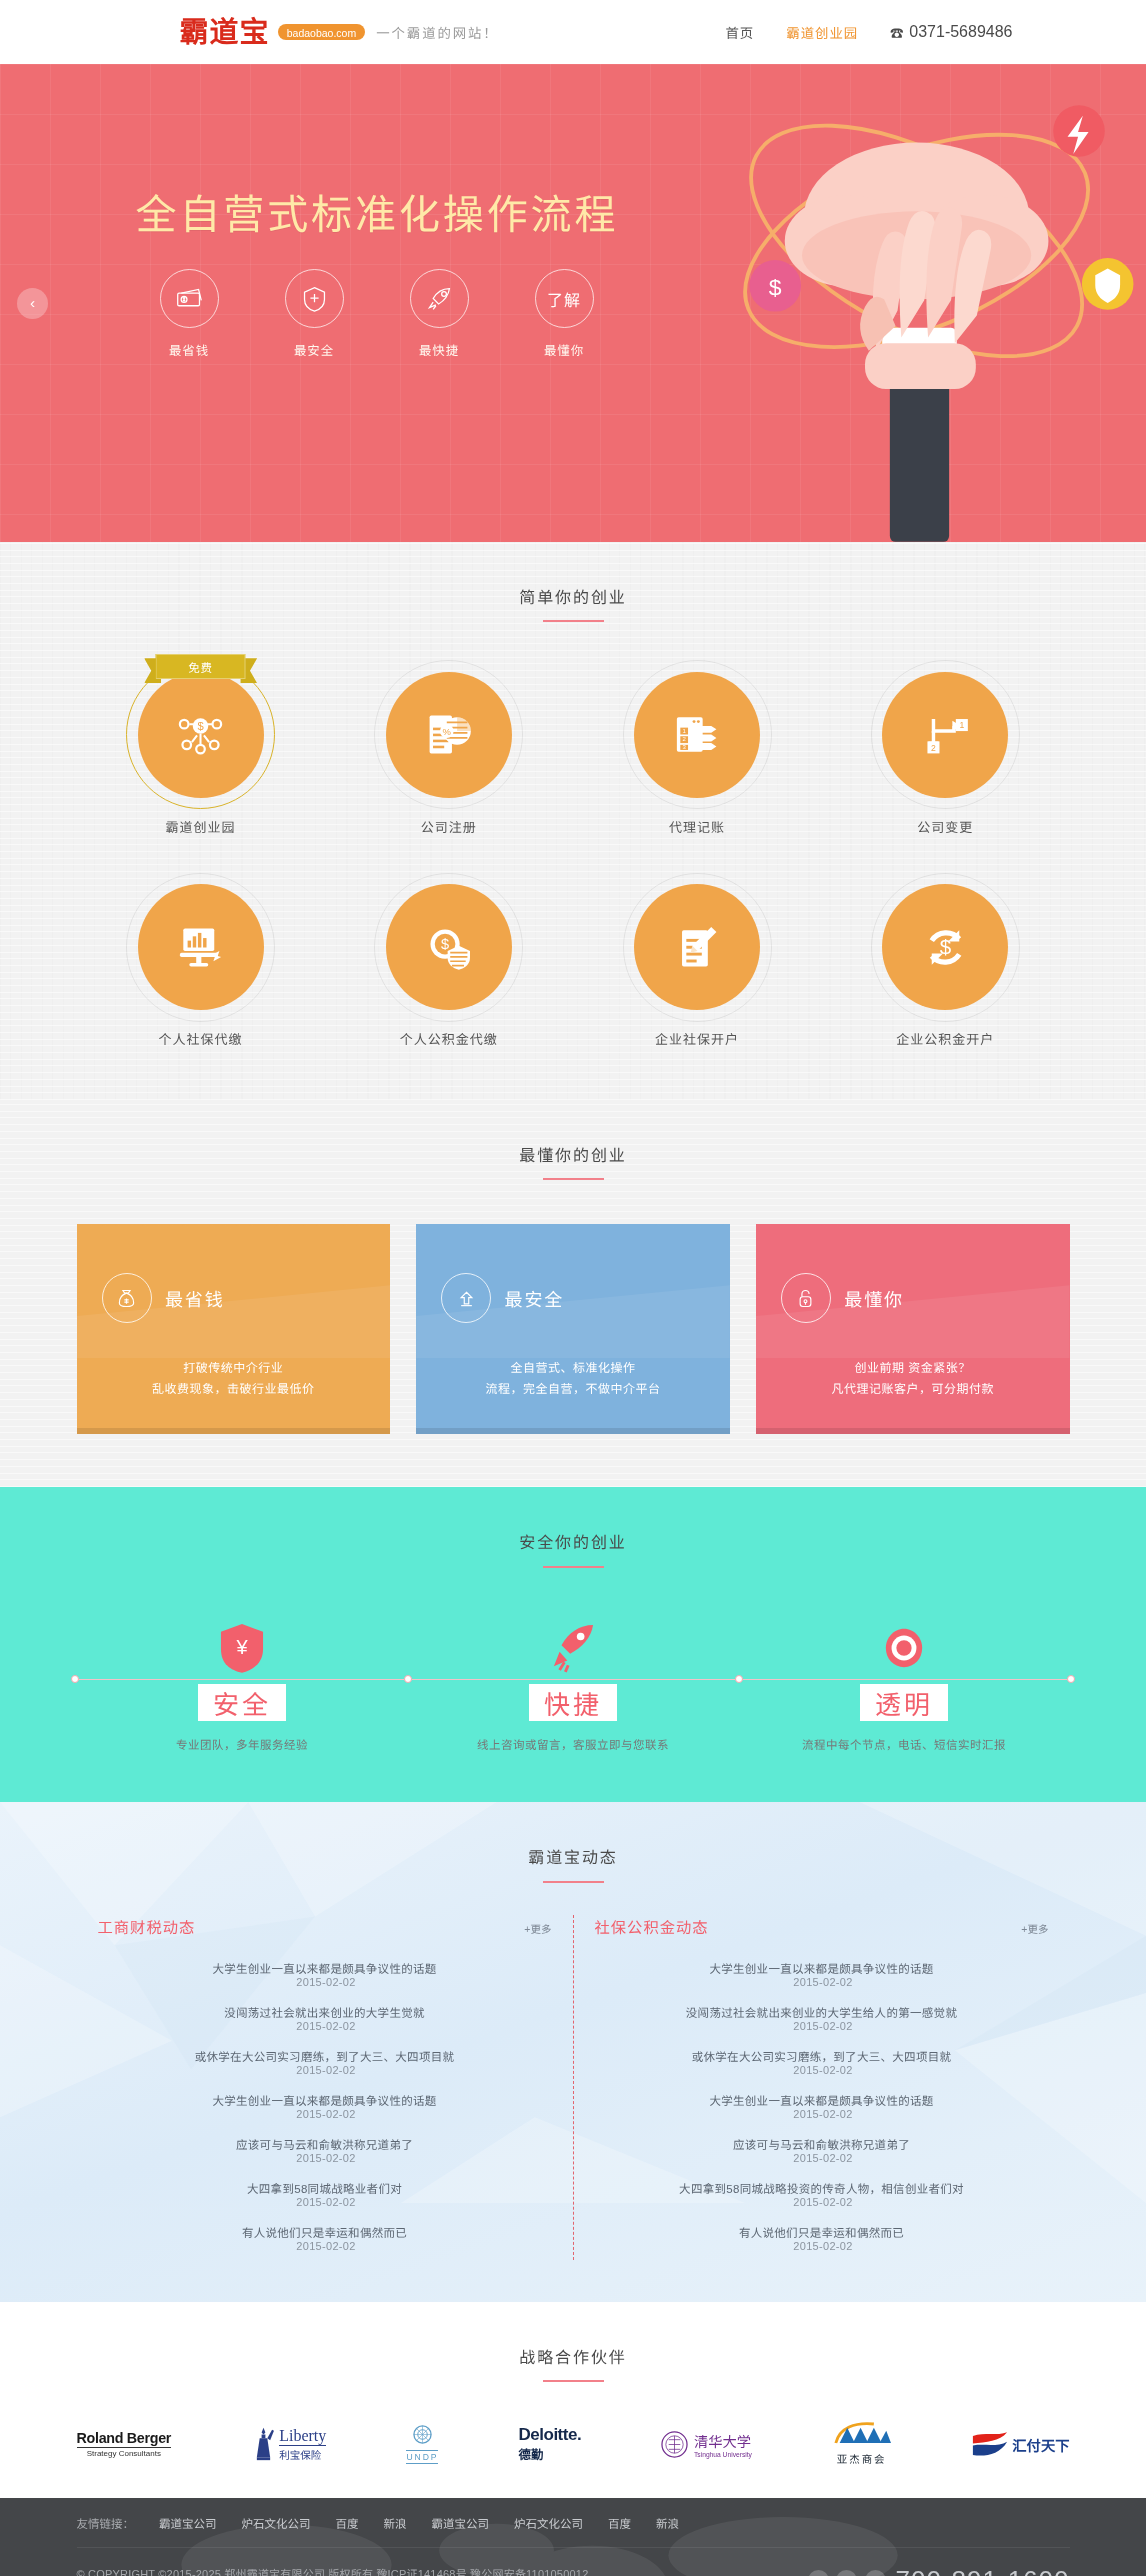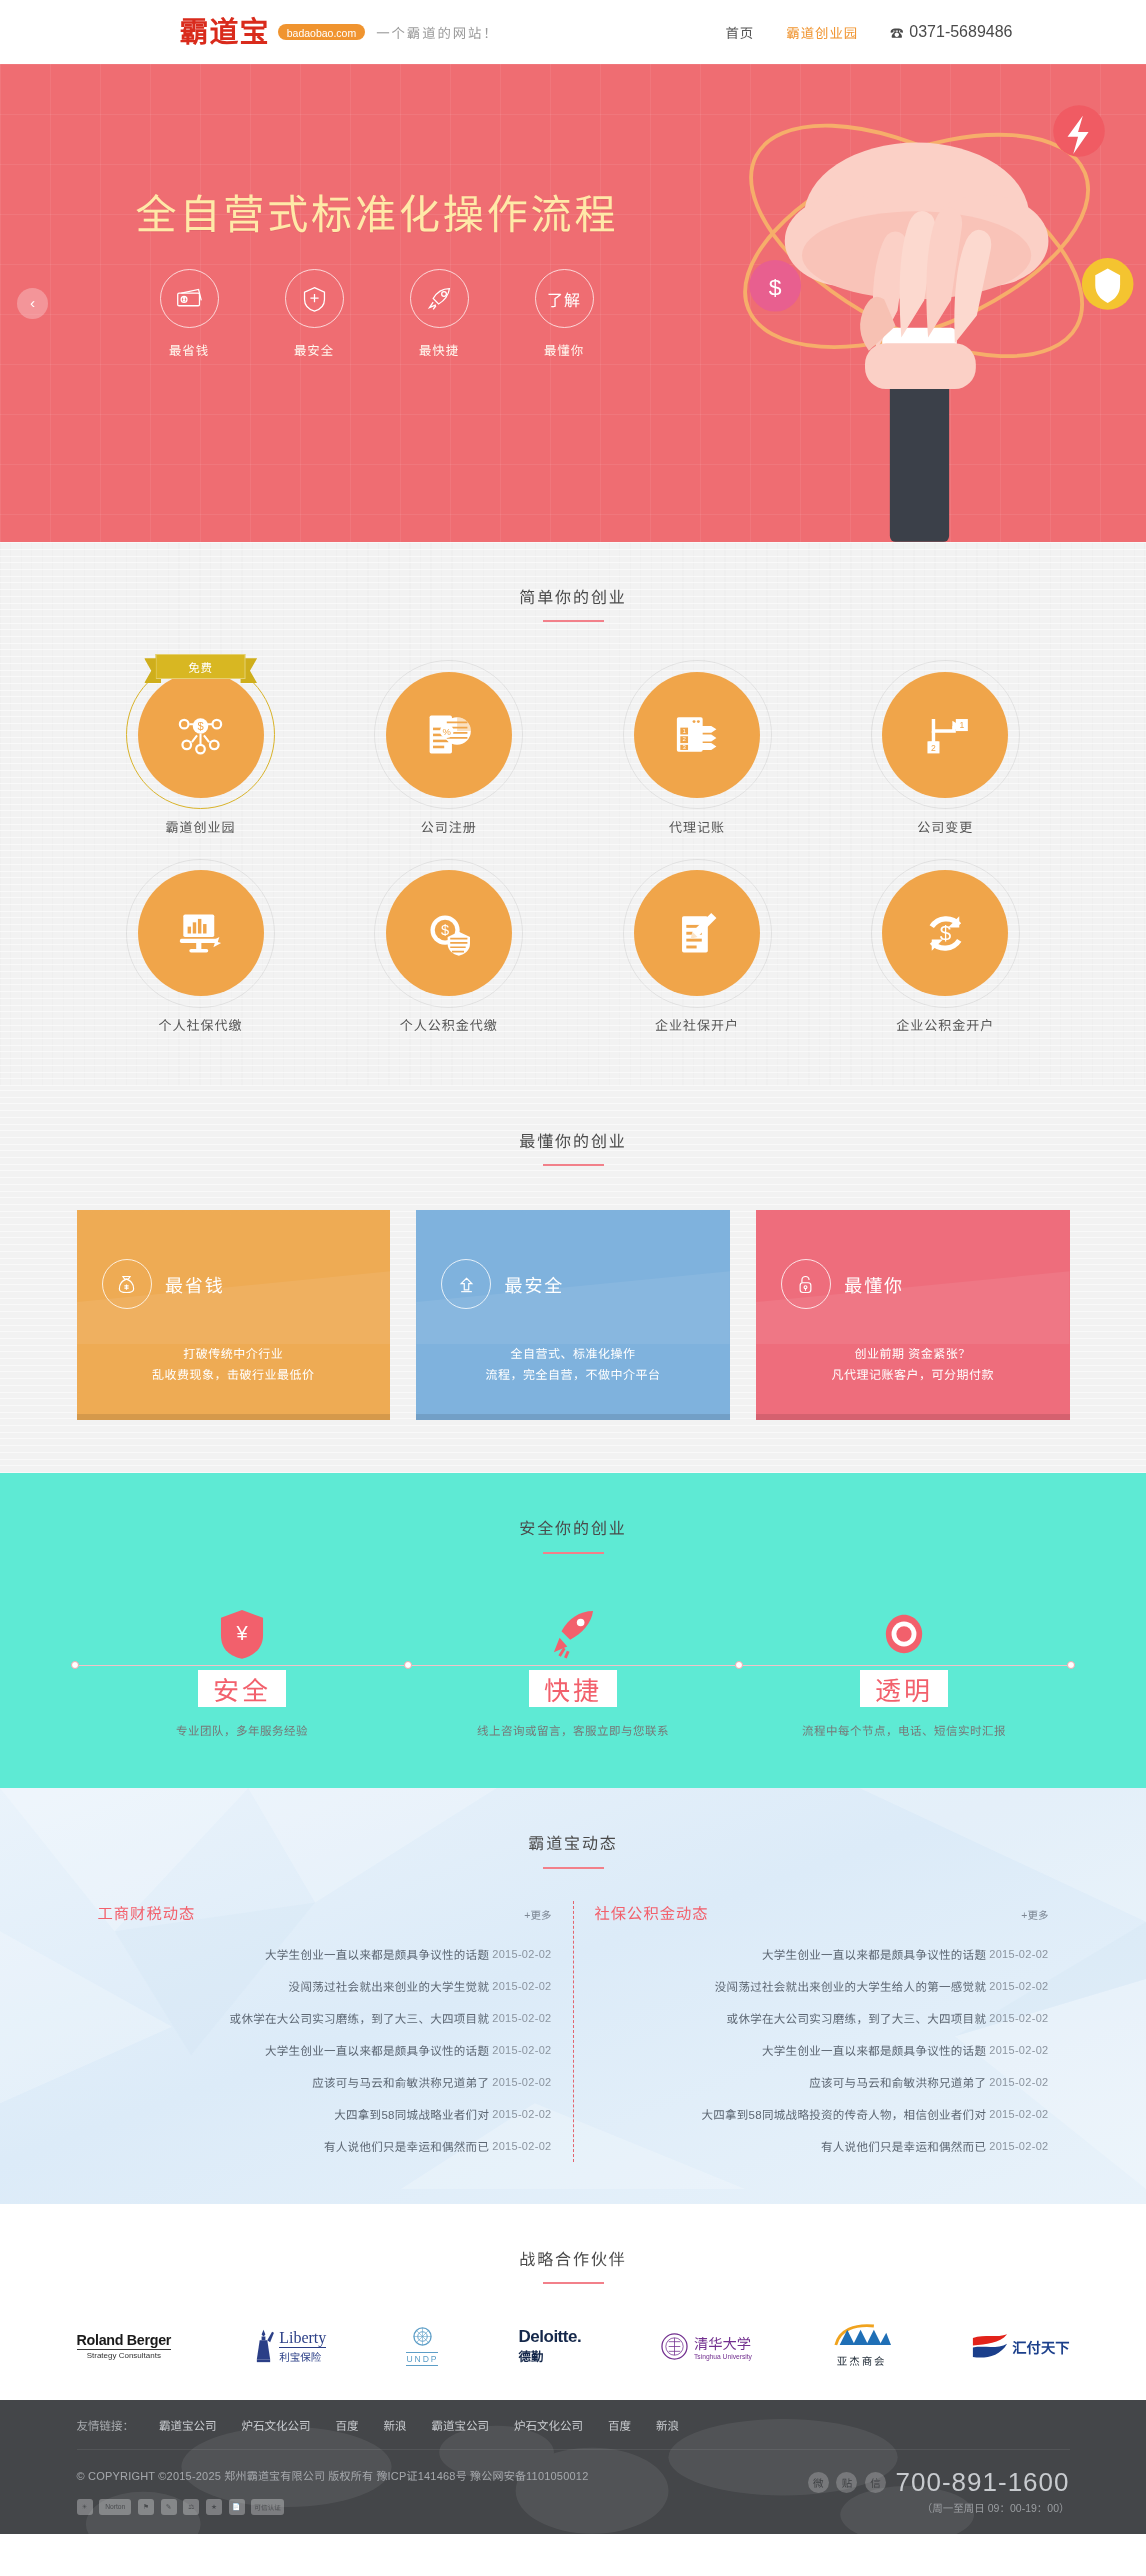--- a/index.html
+++ b/index.html
@@ -109,21 +109,21 @@
   .services {
     background: #f2f2f2;
     background-image:
       repeating-linear-gradient(0deg, rgba(255,255,255,.55) 0 1px, transparent 1px 6.7px),
       repeating-linear-gradient(90deg, rgba(0,0,0,.012) 0 1px, transparent 1px 10.5px);
     padding-bottom: 52px;
   }
   .svc-grid {
     width: 993px; margin: 0 auto; padding-top: 36px;
     display: grid; grid-template-columns: repeat(4,1fr);
-    row-gap: 21px;
+    row-gap: 35px;
   }
   .svc-item { text-align: center; position: relative; padding-top: 13.4px; }
   .svc-ring {
     width: 126px; height: 126px; margin: 0 auto;
     border-radius: 50%;
     display: flex; align-items: center; justify-content: center;
     position: relative;
   }
   .svc-ring::before {
     content: ""; position: absolute; inset: -11.5px;
@@ -236,22 +236,22 @@
   .news-cols {
     width: 993px; margin: 0 auto; padding-top: 32px;
     display: flex; position: relative; z-index: 2;
   }
   .news-col { flex: 1; padding: 0 21px; position: relative; }
   .news-col.left { border-right: 1px dashed #e2646e; }
   .news-head { display: flex; align-items: baseline; justify-content: space-between; margin-bottom: 15.3px;}
   .news-head h3 { font-size: 15.3px; color: #f2606c; font-weight: normal; letter-spacing: 1px; }
   .news-more { font-size: 10.5px; color: #7d8794; text-decoration: none; cursor: pointer; }
   .news-item {
-    display: flex; justify-content: flex-end; align-items: center;
-    font-size: 11.5px; color: #5c6672; padding: 8px 0; letter-spacing: 0.3px;
+    display: flex; justify-content: space-between; align-items: center;
+    font-size: 11.5px; color: #5c6672; padding: 8px 0; letter-spacing: 0.3px; flex-direction: column;
   }
   .news-item .t { cursor: pointer; }
   .news-item .d { color: #8b949f; font-size: 11px; flex: none; margin-left: 3px; }
 
   
   .partners { background: #fff; padding-bottom: 32px; }
   .partner-row {
     width: 993px; margin: 0 auto; padding-top: 40px;
     display: flex; align-items: center; justify-content: space-between;
   }

